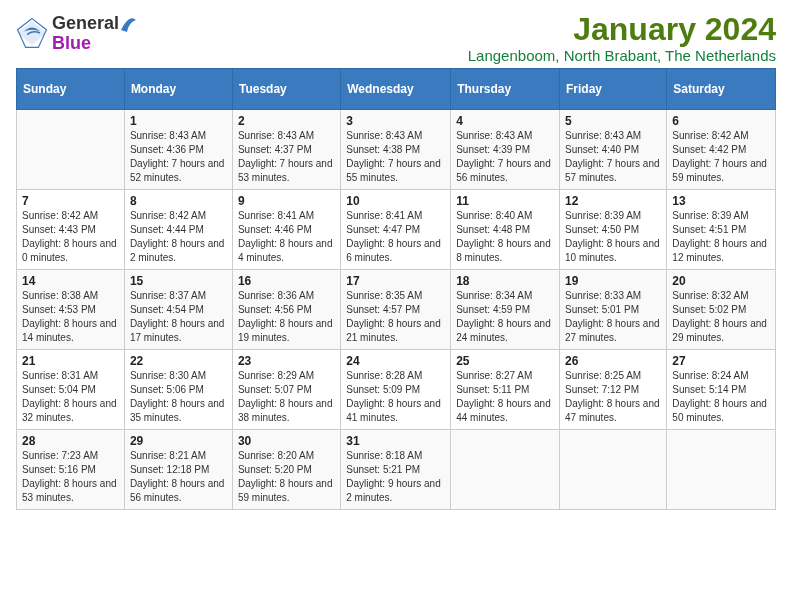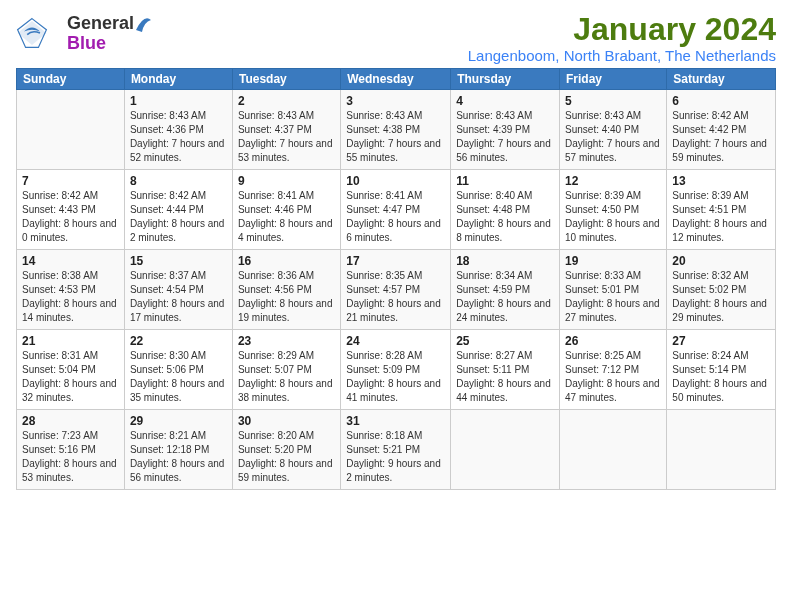--- a/index.html
+++ b/index.html
@@ -16,21 +16,21 @@
     }
     .header-row {
       display: flex;
       align-items: flex-start;
       justify-content: space-between;
       margin-bottom: 4px;
     }
     .logo {
       display: flex;
       align-items: center;
-      gap: 19px;
+      gap: 4px;
     }
     .logo-text-general {
       font-size: 18px;
       font-weight: bold;
       color: #333;
       line-height: 1;
     }
     .logo-text-blue {
       font-size: 18px;
       font-weight: bold;
@@ -45,34 +45,34 @@
       text-align: right;
     }
     .month-year {
       font-size: 32px;
       font-weight: bold;
       color: #4d7c0f;
       line-height: 1.1;
     }
     .location {
       font-size: 15px;
-      color: #3b82f6;
+      color: #15803d;
     }
     .calendar {
       width: 100%;
       border-collapse: collapse;
       font-size: 10.5px;
     }
     .calendar thead tr th {
       background-color: #3a7abf;
       color: #fff;
       font-size: 12px;
       font-weight: bold;
       text-align: left;
-      padding: 3px 6px;
+      padding: 13px 6px;
       border: 1px solid #2e6baa;
     }
     .calendar tbody tr td {
       border: 1px solid #ccc;
       vertical-align: top;
       padding: 4px 5px;
       width: 113px;
       min-height: 70px;
       background: #fff;
     }

